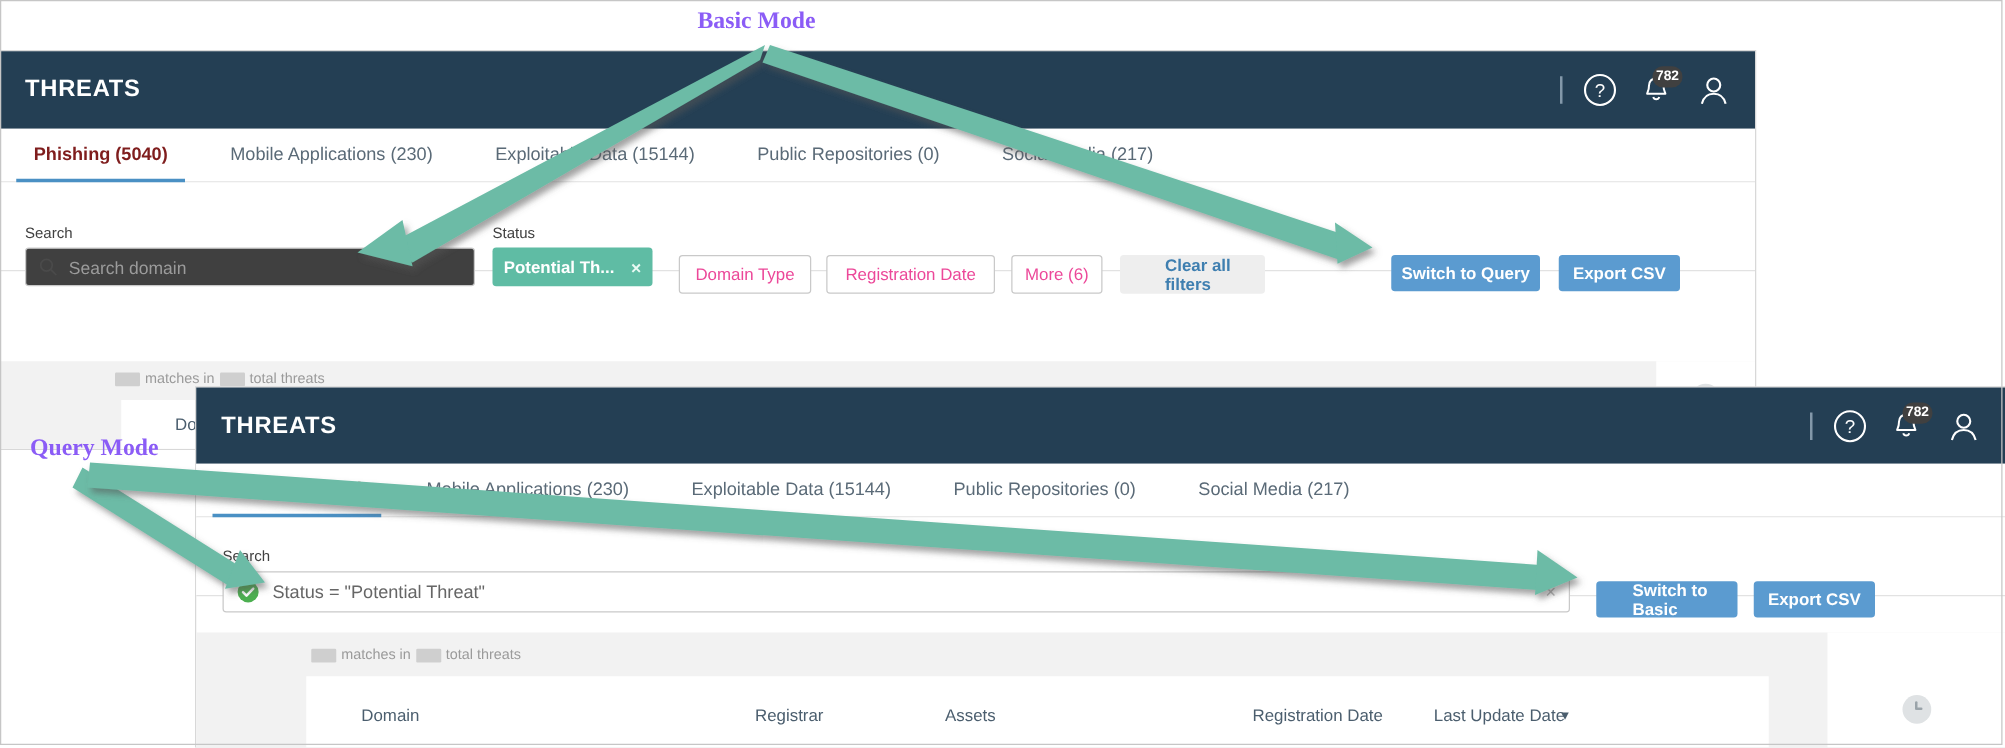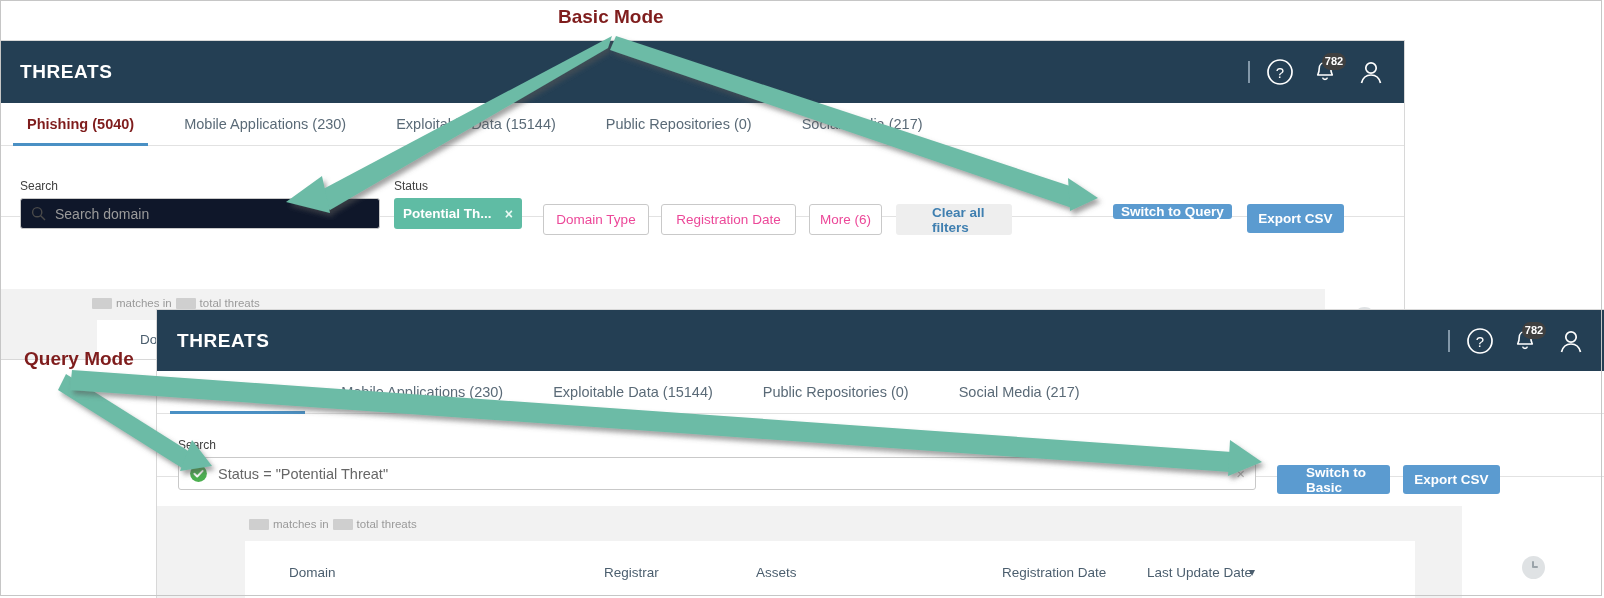--- a/index.html
+++ b/index.html
@@ -29,21 +29,21 @@
   
   .tabs{display:flex;align-items:flex-end;border-bottom:1px solid #e2e2e2;background:#fff;}
   .tab{color:#5a6a77;position:relative;white-space:nowrap;}
   .tab.active{color:#7f1d1d;}
   .tab .uline{position:absolute;left:0;right:0;bottom:-1px;height:3px;background:#4a90c4;}
 
   
   .filterbar{background:#fff;display:flex;align-items:flex-end;}
   .field-label{color:#404040;}
   .search-box{
-    border:1px solid #c9c9c9;border-radius:3px;background:#0f172a;
+    border:1px solid #c9c9c9;border-radius:3px;background:#404040;
     display:flex;align-items:center;box-sizing:border-box;
   }
   .search-ph{color:#9b9b9b;}
   .chip{
     background:#5fbca4;color:#fff;border-radius:3px;display:flex;
     align-items:center;box-sizing:border-box;font-weight:600;
   }
   .chip .x{color:#eafaf4;}
   .fbtn{
     border:1px solid #c9c9c9;border-radius:3px;background:#fff;color:#ec4899;
@@ -71,22 +71,22 @@
   .thead{display:flex;align-items:center;color:#4b5e6e;}
   .thead .sortarrow{color:#4b5e6e;}
   .rowstrip{background:#243f54;}
   .clockcell{background:#fff;display:flex;align-items:center;}
   .clock{border-radius:50%;background:#dfe2e4;position:relative;}
   .clock:before{content:"";position:absolute;background:#9aa3a9;}
   .clock:after{content:"";position:absolute;background:#9aa3a9;}
 
   
   .anno-label{
-    position:absolute;font-family:Liberation Sans, sans-serif;
-    font-weight:bold;color:#7f1d1d;white-space:nowrap;
+    position:absolute;font-family:Liberation Serif, serif;
+    font-weight:bold;color:#8b5cf6;white-space:nowrap;
   }
   .anno-svg{position:absolute;left:0;top:0;width:1604px;height:598px;pointer-events:none;}
   .outer-border{position:absolute;left:0;top:0;width:1602px;height:596px;border:1px solid #c6c6c6;box-sizing:border-box;pointer-events:none;}
 </style>
 </head>
 <body>
 
 <div class="stage">
 
   <div class="app" style="left:0px;top:41px;width:1404px;height:318px;">
@@ -168,21 +168,21 @@
         </div>
 
       <div class="fbtn" style="position:absolute;left:809px;top:58px;width:73px;height:31px;font-size:13.5px;">
           <span>More (6)</span>
         </div>
 
       <div class="clearall" style="position:absolute;left:896px;top:58px;width:116px;height:31px;font-size:13.5px;font-weight:600;">
           <span>Clear all filters</span>
         </div>
 
-      <div class="bbtn" style="position:absolute;left:1113px;top:58px;width:119px;height:15px;font-size:13.5px;">
+      <div class="bbtn" style="position:absolute;left:1113px;top:58px;width:119px;height:29px;font-size:13.5px;">
           <span>Switch to Query</span>
         </div>
 
       <div class="bbtn" style="position:absolute;left:1247px;top:58px;width:97px;height:29px;font-size:13.5px;">
           <span>Export CSV</span>
         </div>
     </div>
 
     <div class="results" style="position:absolute;left:0;top:248px;width:1404px;height:70px;">
       <div class="matchline" style="position:absolute;left:92px;top:8px;font-size:11.5px;gap:4px;">

